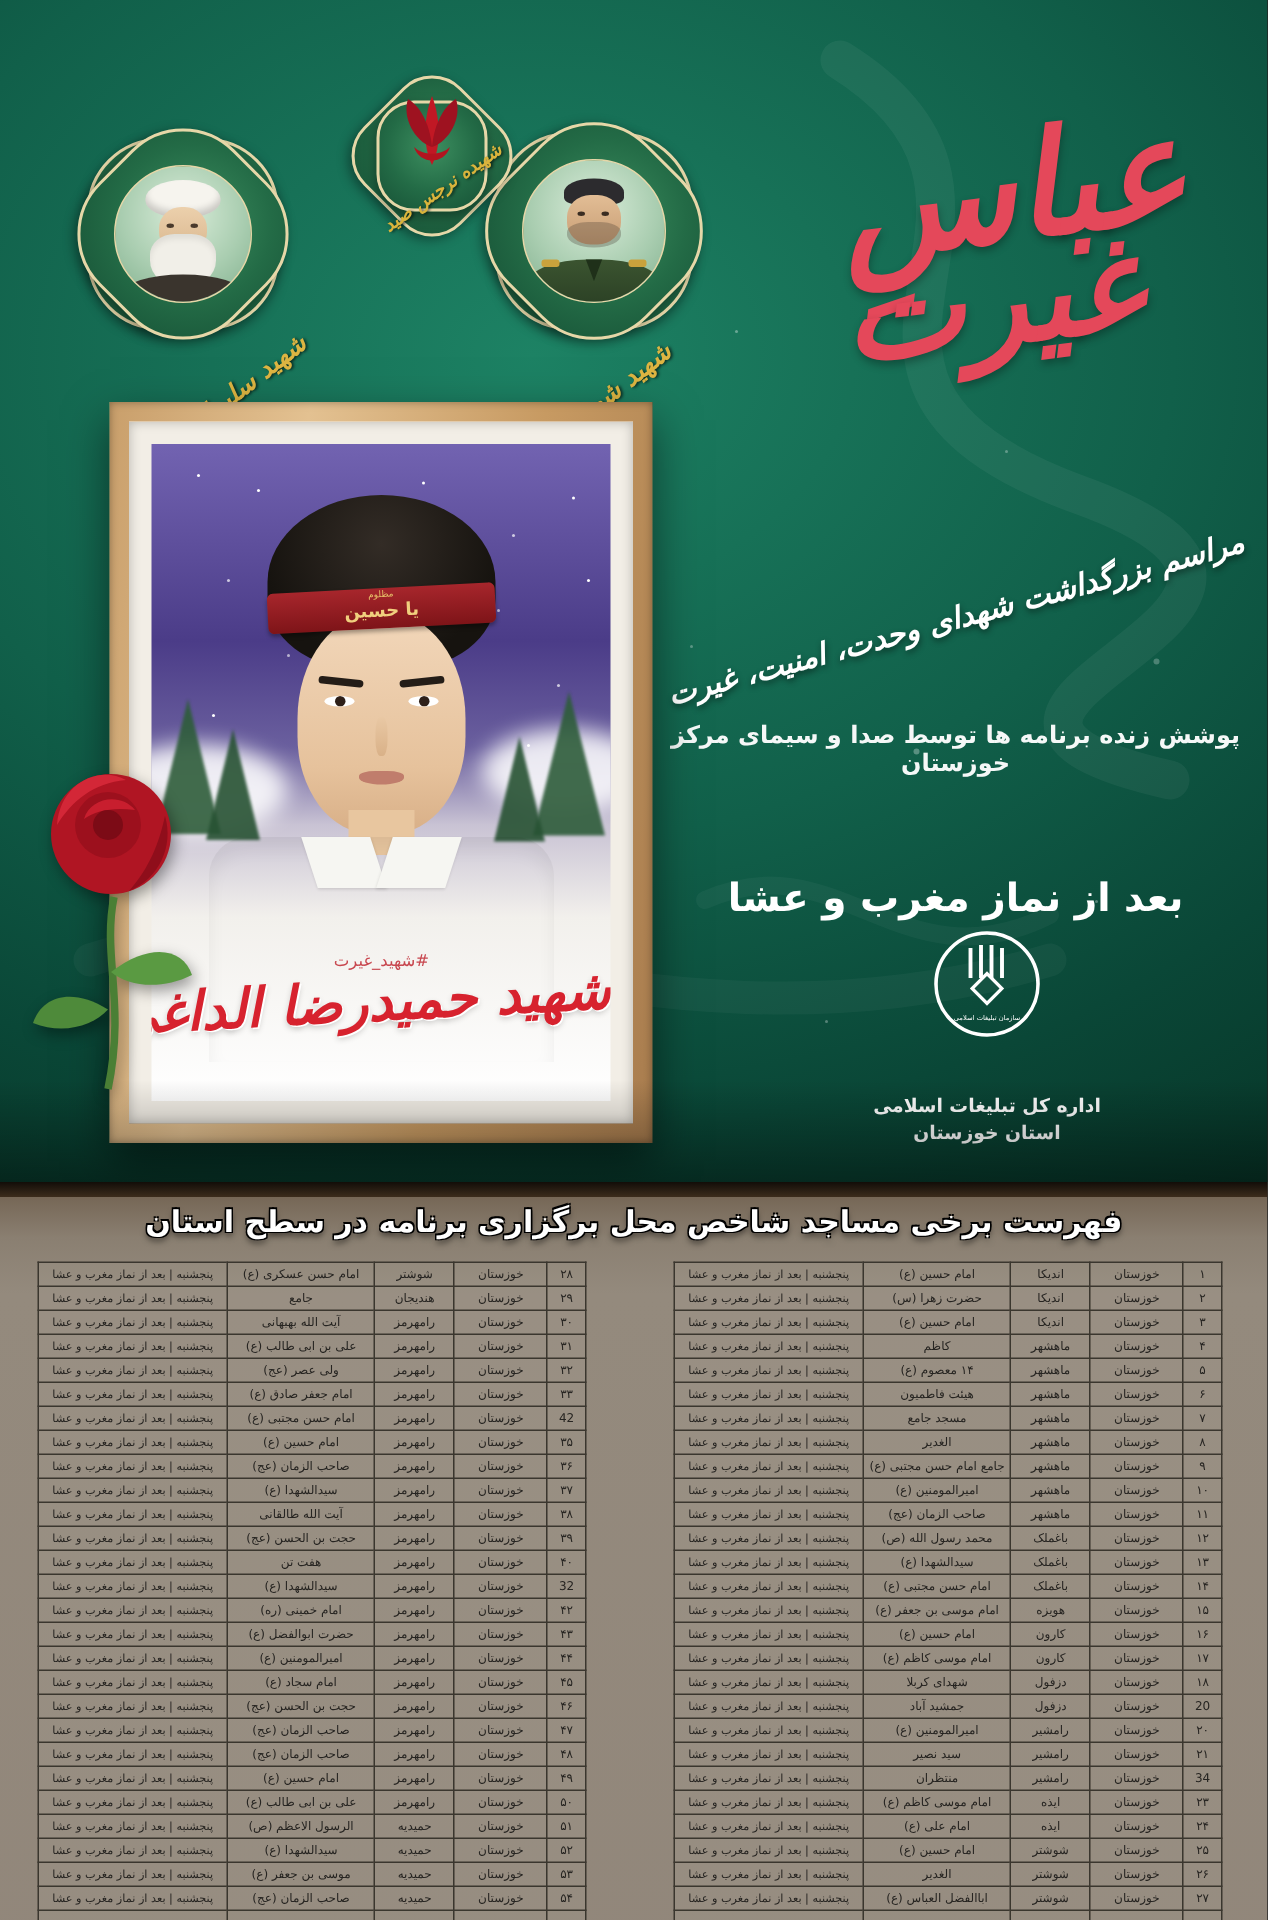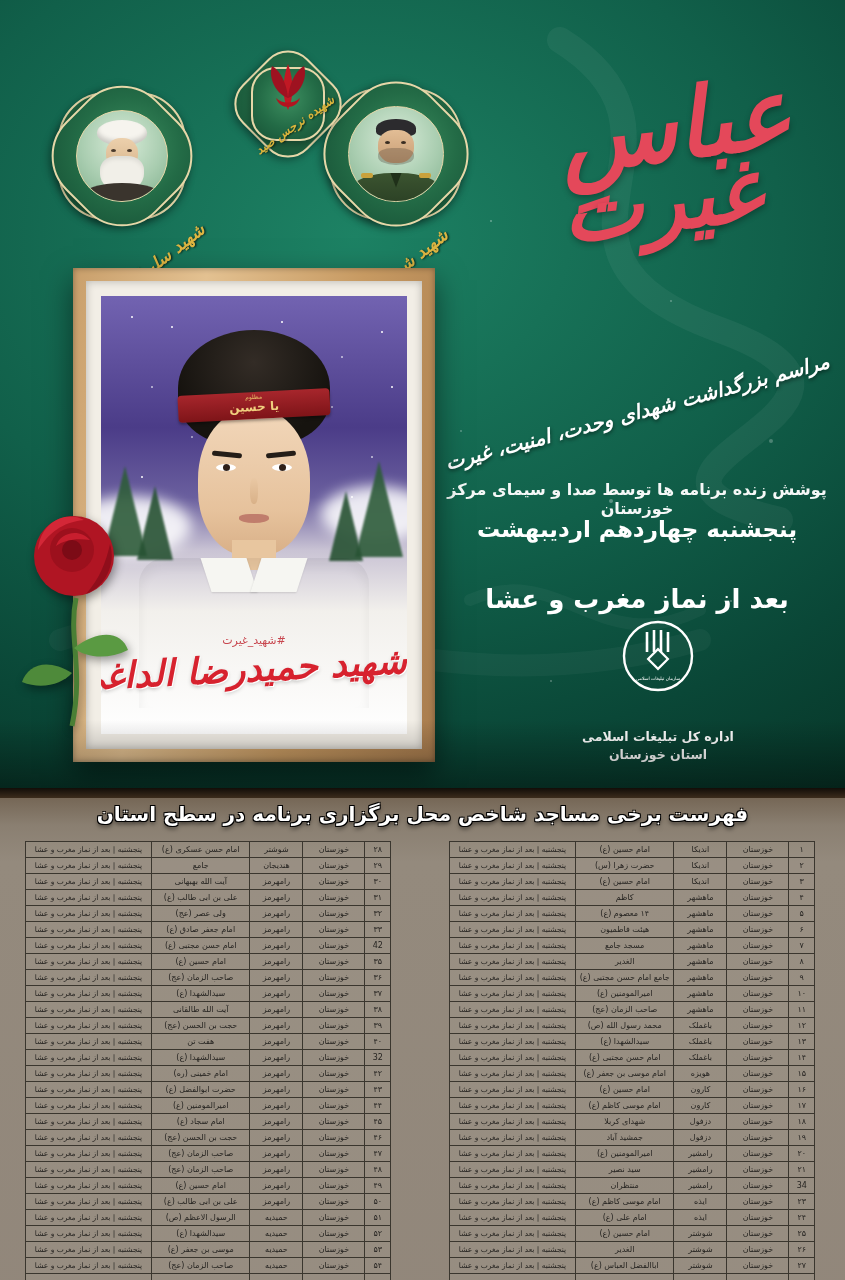--- a/index.html
+++ b/index.html
@@ -212,21 +212,20 @@
     </div>
 
     <div class="main-title">
       <div class="l1">عباسِ</div>
       <div class="l2">غیرت</div>
     </div>
 
     <div class="sub-callig">مراسم بزرگداشت شهدای وحدت، امنیت، غیرت</div>
 
     <div class="info-line line-broadcast">پوشش زنده برنامه ها توسط صدا و سیمای مرکز خوزستان</div>
-    <div class="info-line line-date">پنجشنبه چهاردهم اردیبهشت</div>
     <div class="info-line line-time">بعد از نماز مغرب و عشا</div>
 
     <svg class="org-logo" viewBox="0 0 76 76">
       <circle cx="38" cy="38" r="34" fill="none" stroke="#fff" stroke-width="2.4"></circle>
       <g stroke="#fff" stroke-width="2.6">
         <line x1="27" y1="14" x2="27" y2="34"></line>
         <line x1="34" y1="12" x2="34" y2="34"></line>
         <line x1="41" y1="12" x2="41" y2="34"></line>
         <line x1="48" y1="14" x2="48" y2="34"></line>
       </g>
@@ -422,21 +421,21 @@
               <td class="sched">پنجشنبه | بعد از نماز مغرب و عشا</td>
             </tr>
             <tr>
               <td>۱۸</td>
               <td>خوزستان</td>
               <td>دزفول</td>
               <td>شهدای کربلا</td>
               <td class="sched">پنجشنبه | بعد از نماز مغرب و عشا</td>
             </tr>
             <tr>
-              <td>۱۹</td>
+              <td>20</td>
               <td>خوزستان</td>
               <td>دزفول</td>
               <td>جمشید آباد</td>
               <td class="sched">پنجشنبه | بعد از نماز مغرب و عشا</td>
             </tr>
             <tr>
               <td>۲۰</td>
               <td>خوزستان</td>
               <td>رامشیر</td>
               <td>امیرالمومنین (ع)</td>

